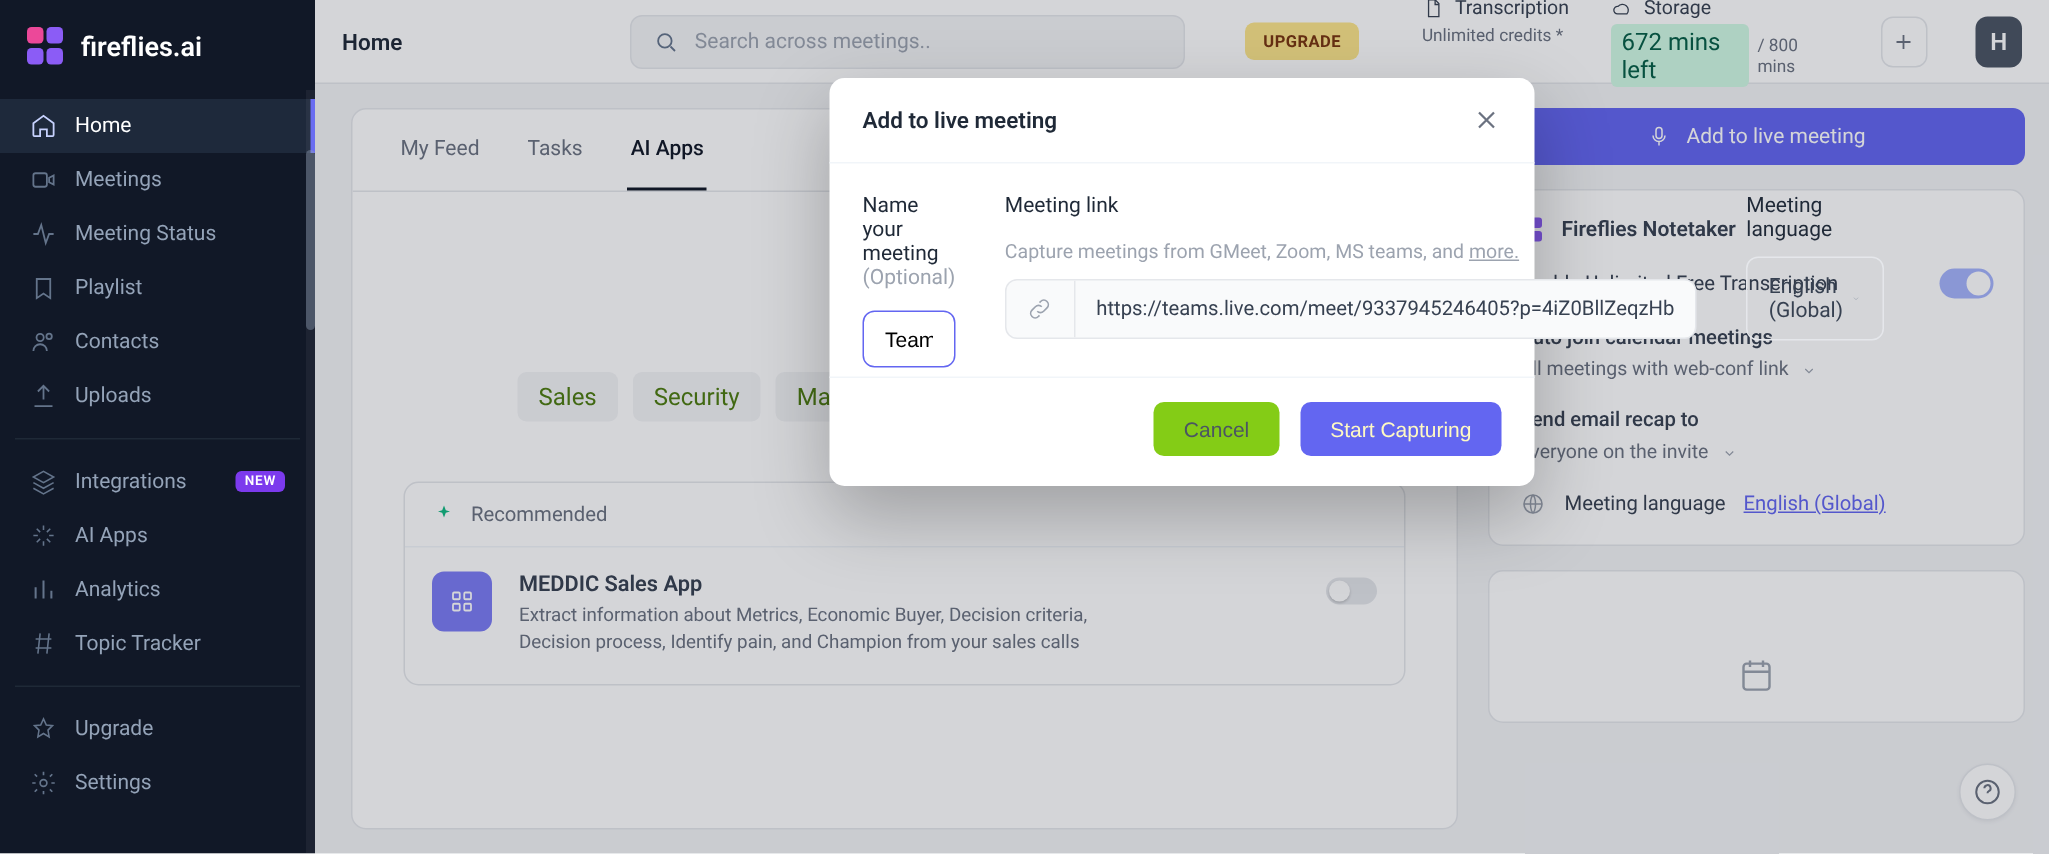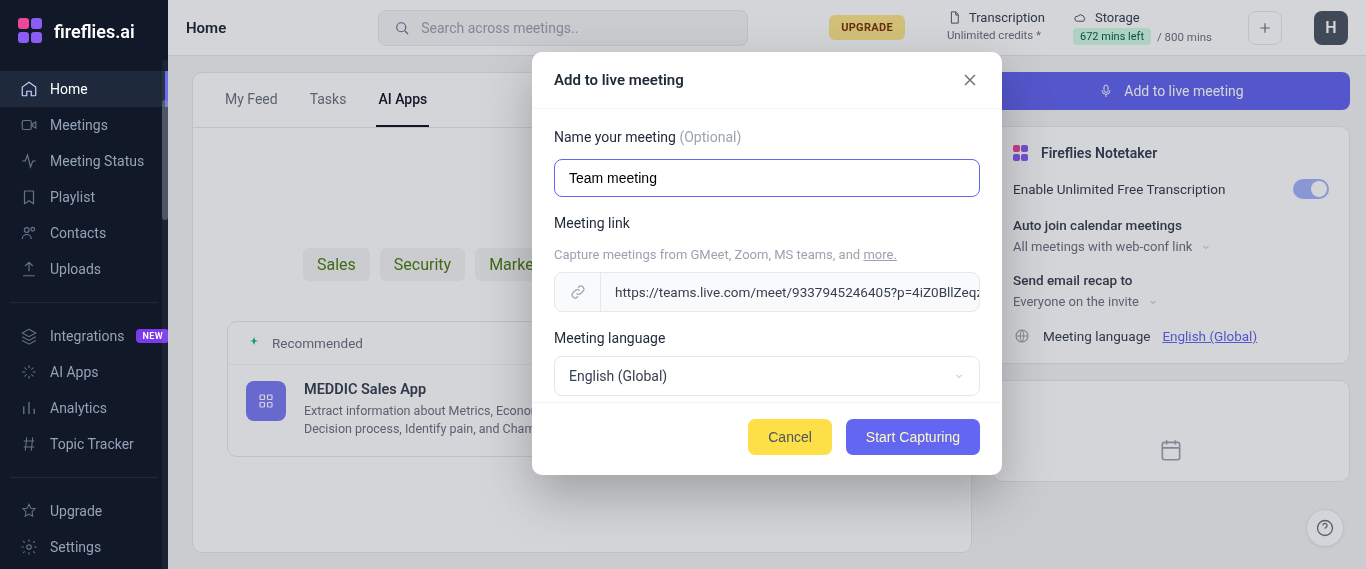--- a/index.html
+++ b/index.html
@@ -1,20 +1,20 @@
 <!DOCTYPE html>
 <html><head>
 <meta charset="utf-8">
 <style>
   * { box-sizing: border-box; margin: 0; padding: 0; }
   html, body { width: 1366px; height: 569px; font-family: -apple-system, BlinkMacSystemFont, "Segoe UI", Roboto, sans-serif; overflow: hidden; background: #fff; color: #1f2937; }
   .app { display: flex; width: 100%; height: 100%; }
 
   
-  .sidebar { width: 168px; background: #111827; color: #cbd5e1; display: flex; flex-direction: column; padding-top: 12px; position: relative; justify-content: space-between; }
+  .sidebar { width: 210px; background: #111827; color: #cbd5e1; display: flex; flex-direction: column; padding-top: 12px; position: relative; }
   .logo-row { display: flex; align-items: center; gap: 10px; padding: 6px 18px 18px; }
   .logo-mark { width: 26px; height: 26px; display:flex; flex-wrap:wrap; gap:2px; }
   .logo-mark span { width:11px; height:11px; border-radius:3px; background:#8b5cf6; }
   .logo-mark span:nth-child(1){ background:#ec4899; }
   .logo-text { font-size: 18px; font-weight:600; color:#fff; }
   .nav-section { display:flex; flex-direction:column; padding: 4px 0; }
   .nav-sep { height:1px; background:#1f2937; margin:6px 10px; }
   .nav-item { display:flex; align-items:center; gap:12px; padding: 9px 20px; font-size:14px; cursor:pointer; color:#94a3b8; position:relative; }
   .nav-item.active { background:#1e293b; color:#fff; }
   .nav-item.active::after { content:""; position:absolute; right:0; top:0; bottom:0; width:3px; background:#6366f1; }
@@ -29,21 +29,21 @@
   .topbar { height:56px; display:flex; align-items:center; padding:0 18px; gap:20px; border-bottom:1px solid #e5e7eb; background:#fff; }
   .tb-title { font-size:15px; font-weight:600; }
   .search-wrap { flex:0 0 370px; margin-left:132px; }
   .search { display:flex; align-items:center; gap:10px; background:#f3f4f6; border:1px solid #e5e7eb; border-radius:8px; padding:8px 14px; color:#9ca3af; font-size:14px; }
   .tb-spacer { flex:1; }
   .upgrade-chip { background:#fde68a; color:#78350f; font-size:11px; font-weight:700; padding:6px 12px; border-radius:6px; letter-spacing:0.3px; }
   .status-cols { display:flex; gap:28px; margin-left:22px; }
   .status-col { display:flex; flex-direction:column; gap:3px; }
   .status-row1 { display:flex; align-items:center; gap:7px; font-size:13px; color:#374151; }
   .status-row2 { font-size:11.5px; color:#6b7280; display:flex; align-items:center; gap:6px; }
-  .mins-chip { background:#d1fae5; color:#065f46; padding:2px 7px; border-radius:4px; font-size:11px; }
+  .mins-chip { background:#d1fae5; color:#065f46; padding:2px 7px; border-radius:4px; font-size:16px; }
   .tb-btn { width:34px; height:34px; border:1px solid #e5e7eb; border-radius:8px; display:flex; align-items:center; justify-content:center; color:#6b7280; margin-left:16px; cursor:pointer; background:#fff; }
   .avatar { width:34px; height:34px; background:#4b5563; color:#fff; border-radius:8px; display:flex; align-items:center; justify-content:center; font-weight:600; margin-left:12px; cursor:pointer; }
 
   
   .content { flex:1; display:flex; padding:16px 16px 16px 24px; gap:20px; overflow:hidden; }
   .feed { flex:1; background:#fff; border:1px solid #e5e7eb; border-radius:10px; display:flex; flex-direction:column; overflow:hidden; }
   .tabs { display:flex; gap:28px; padding:0 30px; border-bottom:1px solid #e5e7eb; }
   .tab { padding:18px 2px; font-size:14px; color:#6b7280; cursor:pointer; border-bottom:2px solid transparent; }
   .tab.active { color:#111827; border-bottom-color:#111827; font-weight:500; }
   .chips { display:flex; flex-wrap:wrap; gap:10px; padding:120px 110px 0; }
@@ -78,33 +78,33 @@
   .cal-center { display:flex; justify-content:center; padding-top:38px; color:#9ca3af; }
 
   .help-fab { position:absolute; right:22px; bottom:22px; width:38px; height:38px; border-radius:50%; border:1px solid #e5e7eb; background:#fff; display:flex; align-items:center; justify-content:center; color:#6b7280; cursor:pointer; box-shadow:0 1px 3px rgba(0,0,0,0.06); }
 
   
   .overlay { position:absolute; inset:0; background:rgba(17,24,39,0.18); display:flex; align-items:flex-start; justify-content:center; padding-top:52px; }
   .modal { width:470px; background:#fff; border-radius:10px; box-shadow:0 20px 50px rgba(0,0,0,0.25); display:flex; flex-direction:column; }
   .modal-head { display:flex; align-items:center; justify-content:space-between; padding:18px 22px; border-bottom:1px solid #f1f5f9; }
   .modal-title { font-size:15px; font-weight:600; }
   .close-x { width:20px; height:20px; color:#6b7280; cursor:pointer; }
-  .modal-body { padding:20px 22px 6px; display:flex; flex-direction:column; gap:18px; }
+  .modal-body { padding:20px 22px 6px; display:flex; flex-direction:row; gap:33px; }
   .field-label { font-size:14px; color:#1f2937; }
   .field-label .opt { color:#9ca3af; }
   .text-input { width:100%; border:1.5px solid #6366f1; border-radius:8px; padding:10px 14px; font-size:14px; outline:none; }
   .sub-hint { font-size:13px; color:#9ca3af; margin-top:16px; }
   .sub-hint .more { text-decoration:underline; color:#9ca3af; cursor:pointer; }
   .link-row { display:flex; align-items:stretch; border:1px solid #e5e7eb; border-radius:8px; background:#f9fafb; overflow:hidden; }
   .link-icon-box { width:46px; display:flex; align-items:center; justify-content:center; border-right:1px solid #e5e7eb; color:#9ca3af; }
   .link-text { flex:1; padding:11px 14px; font-size:13.5px; color:#374151; white-space:nowrap; overflow:hidden; }
   .select { border:1px solid #e5e7eb; border-radius:8px; padding:11px 14px; font-size:14px; color:#374151; display:flex; align-items:center; justify-content:space-between; cursor:pointer; }
   .modal-foot { display:flex; justify-content:flex-end; gap:14px; padding:16px 22px 20px; border-top:1px solid #f1f5f9; }
   .btn { padding:10px 20px; border-radius:7px; font-size:14px; cursor:pointer; border:none; }
-  .btn-secondary { background:#fde047; color:#4b5563; }
+  .btn-secondary { background:#84cc16; color:#4b5563; }
   .btn-primary { background:#6366f1; color:#fef9c3; font-weight:500; }
 
   svg { display:block; }
 </style>
 </head>
 <body>
 
 <svg width="0" height="0" style="position:absolute">
   <defs>
     <g id="i-home">

